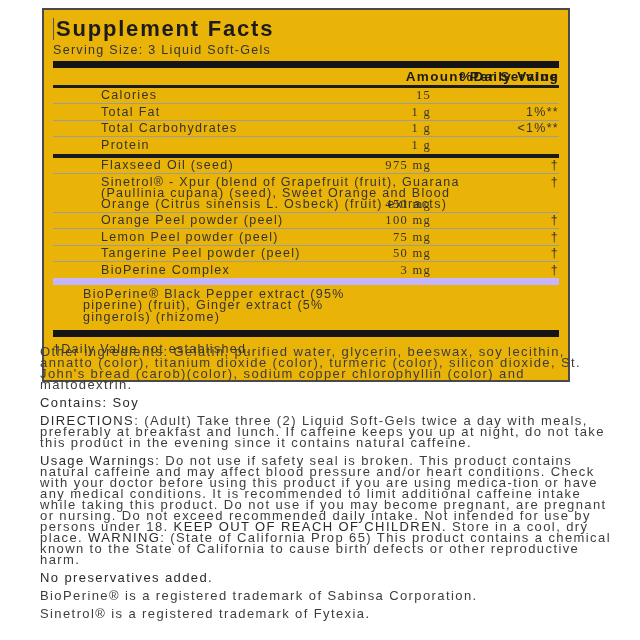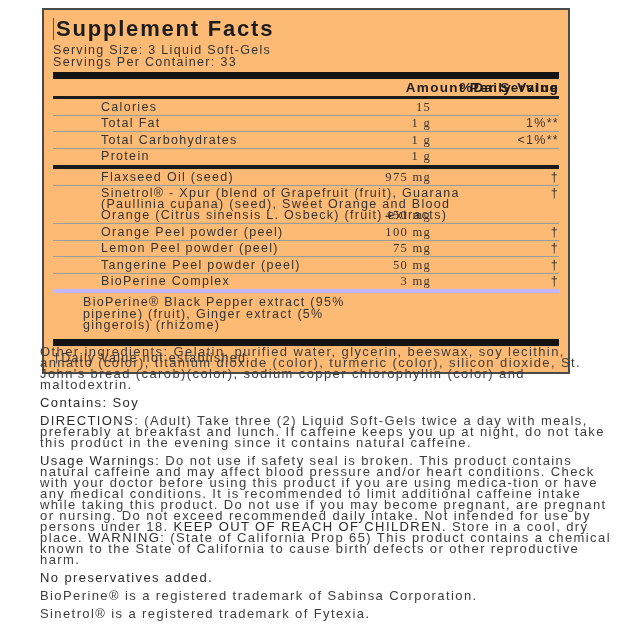--- a/index.html
+++ b/index.html
@@ -9,22 +9,22 @@
     font-family: "Liberation Sans", sans-serif;
     color: #3a3a3a;
     overflow: hidden;
   }
   .page { width: 640px; height: 640px; background: #ffffff; position: relative; }
 
   
   .facts-panel {
     position: absolute; left: 42px; top: 8px; width: 528px;
     border: 2px solid #4a4a4a;
-    background: #fdba74;
-    padding: 5px 9px 8px 9px;
+    background: #eab308;
+    padding: 5px 9px 24px 9px;
     color: #2b2b2b;
     letter-spacing: 1.3px;
   }
   .title-row { display: flex; align-items: center; margin: 2px 0 5px 0; }
   .cursor-line { display: inline-block; width: 1px; height: 22px; background: #555; margin-right: 2px; }
   .title {
     font-size: 22px; font-weight: bold; color: #1c1c1c;
     letter-spacing: 1.8px; line-height: 23px;
   }
   .serving { font-size: 12.5px; line-height: 11.5px; color: #333; }
@@ -50,21 +50,21 @@
   .row .a { width: 80px; text-align: right; white-space: nowrap; font-family: Liberation Serif, serif; }
   .row .d { width: 128px; text-align: right; white-space: nowrap; }
 
   .double-rule { height: 2px; border-top: 2px solid #1a1a1a; border-bottom: 2px solid #1a1a1a; margin-top: 1px; }
 
   .row.complex { display: block; position: relative; padding-right: 128px; }
   .row.complex .n { display: block; width: 398px; }
   .row.complex .a { position: absolute; bottom: 2px; right: 128px; width: auto; }
   .row.complex .d { position: absolute; top: 2.5px; right: 0; width: auto; }
 
-  .sub-row { border-top: 4px solid #c4b5fd; padding: 4px 0 5px 30px; }
+  .sub-row { border-top: 7px solid #c4b5fd; padding: 4px 0 5px 30px; }
   .sub-text { max-width: 302px; font-size: 12.5px; line-height: 11.5px; color: #333; }
 
   .footnote { font-size: 12.5px; line-height: 11.5px; color: #333; margin-top: 7px; }
 
   
   .body-text {
     position: absolute; left: 40px; top: 346px; width: 572px;
     font-size: 13px; line-height: 11px; letter-spacing: 1.4px; color: #3d3d3d;
   }
   .body-text p { margin-bottom: 7px; }
@@ -77,21 +77,20 @@
 <div class="page">
 
   <section class="facts-panel">
 
     <div class="title-row">
       <span class="cursor-line"></span>
       <h1 class="title">Supplement Facts</h1>
     </div>
 
     <div class="serving">Serving Size: 3 Liquid Soft-Gels</div>
-    <div class="serving">Servings Per Container: 33</div>
 
     <div class="bar top"></div>
 
     <div class="header-row">
       <span class="h-amount">Amount Per Serving</span>
       <span class="h-dv">%Daily Value</span>
     </div>
 
     <div class="row">
       <span class="n">Calories</span>

